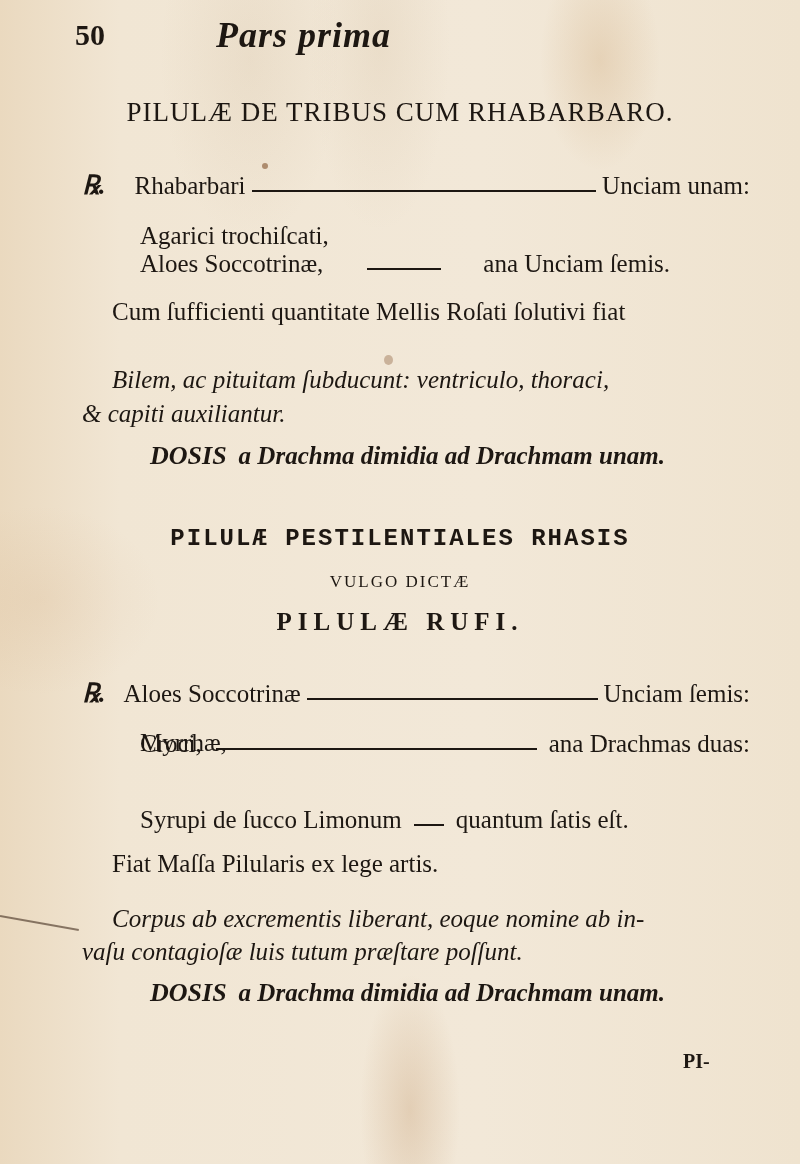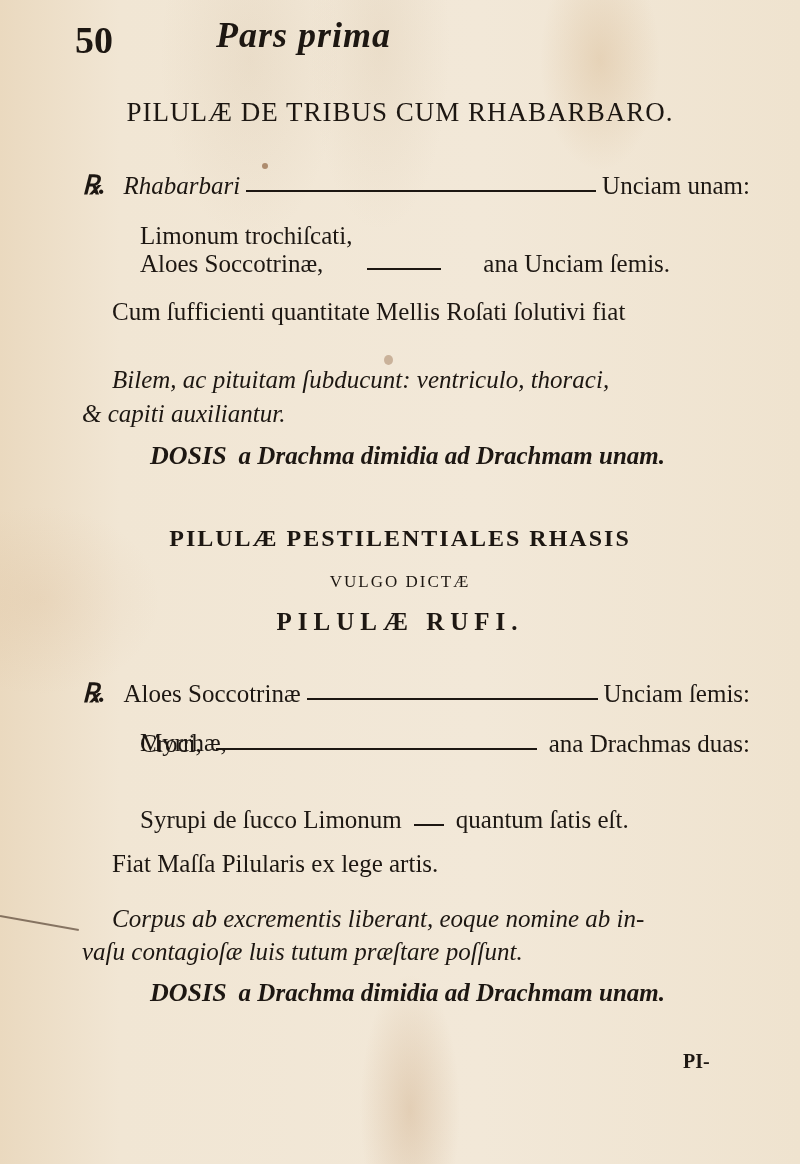--- a/index.html
+++ b/index.html
@@ -13,34 +13,34 @@
         radial-gradient(ellipse at 380px 45px, rgba(190,160,120,0.14) 0, rgba(190,160,120,0) 70px),
         radial-gradient(ellipse at 40px 600px, rgba(200,150,100,0.12) 0, rgba(200,150,100,0) 120px),
         linear-gradient(90deg, #ead9bf 0%, #f1e6d4 15%, #f2e8d8 60%, #efe3cf 100%);
       font-family: "Liberation Serif", "DejaVu Serif", serif;
       color: #1d1712;
       position: relative;
     }
     .page { position: absolute; left: 0; top: 0; width: 800px; height: 1164px; }
     .abs { position: absolute; white-space: nowrap; }
 
-    .folio { left: 75px; top: 18px; font-size: 38px; font-weight: bold; }
+    .folio { left: 75px; top: 18px; font-size: 30px; font-weight: bold; }
     .running-head { left: 216px; top: 14px; font-size: 36px; font-style: italic; font-weight: bold; letter-spacing: 1px; }
 
     .title1 { left: 0; width: 800px; text-align: center; top: 97px; font-size: 27px; letter-spacing: 1px; }
     .rx { font-size: 27px; font-weight: bold; font-style: italic; }
     .body-line { font-size: 25px; }
     .dashes { display: inline-block; border-top: 2.5px solid #1d1712; vertical-align: middle; margin: 0 6px; position: relative; top: -2px; }
     .ital { font-style: italic; font-size: 25px; }
     .dosis { font-style: italic; font-weight: bold; font-size: 26px; margin-left: 40px; }
 
     .row { position: absolute; display: flex; align-items: baseline; white-space: nowrap; }
     .grow { flex: 1; }
 
-    .title2 { left: 0; width: 800px; text-align: center; top: 525px; font-size: 24px; letter-spacing: 2px; font-weight: bold; }
+    .title2 { left: 0; width: 800px; text-align: center; top: 525px; font-size: 24px; letter-spacing: 2px; font-weight: bold; font-family: Liberation Mono, monospace; }
     .subtitle { left: 0; width: 800px; text-align: center; top: 572px; font-size: 17px; letter-spacing: 2px; }
     .title3 { left: 0; width: 800px; text-align: center; top: 608px; font-size: 25px; letter-spacing: 6px; font-weight: bold; }
 
     .catch { left: 683px; top: 1050px; font-size: 20px; font-weight: bold; }
     .crack { position: absolute; left: 0; top: 915px; width: 80px; height: 2px; background: #5a4636; transform: rotate(10deg); transform-origin: left; opacity: 0.7; }
     .spot { position: absolute; border-radius: 50%; background: rgba(120,70,30,0.55); }
   </style>
 </head>
 <body>
 
@@ -50,26 +50,26 @@
   <div class="spot" style="left:262px;top:163px;width:6px;height:6px;"></div>
   <div class="spot" style="left:384px;top:355px;width:9px;height:10px;opacity:0.6;"></div>
 
   <div class="abs folio">50</div>
   <div class="abs running-head">Pars prima</div>
 
   <div class="abs title1">PILULÆ DE TRIBUS CUM RHABARBARO.</div>
 
   <div class="row" style="left:82px;top:165px;width:668px;">
     <span class="rx">℞.</span>
-    <span class="body-line" style="margin-left:18px;font-style:italic;">Rhabarbari</span>
+    <span class="body-line" style="margin-left:29px;">Rhabarbari</span>
     <span class="dashes grow"></span>
     <span class="body-line">Unciam unam:</span>
   </div>
 
-  <div class="abs body-line" style="left:140px;top:222px;">Limonum trochiſcati,</div>
+  <div class="abs body-line" style="left:140px;top:222px;">Agarici trochiſcati,</div>
 
   <div class="row" style="left:140px;top:250px;width:610px;gap:28px;">
     <span class="body-line">Aloes Soccotrinæ,</span>
     <span class="dashes" style="width:74px;margin:0 14px 0 16px;"></span>
     <span class="body-line">ana Unciam ſemis.</span>
   </div>
 
   <div class="abs body-line" style="left:112px;top:298px;">Cum ſufficienti quantitate Mellis Roſati ſolutivi fiat</div>
 
   <div class="abs ital" style="left:112px;top:366px;">Bilem, ac pituitam ſubducunt: ventriculo, thoraci,</div>

